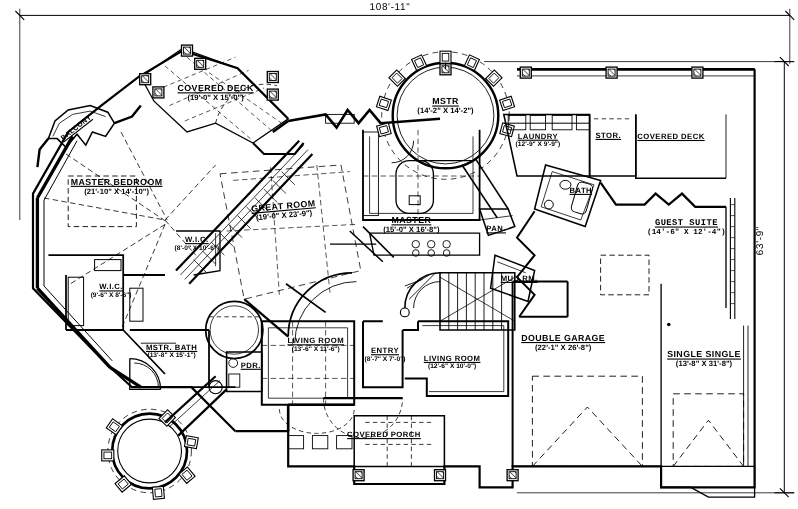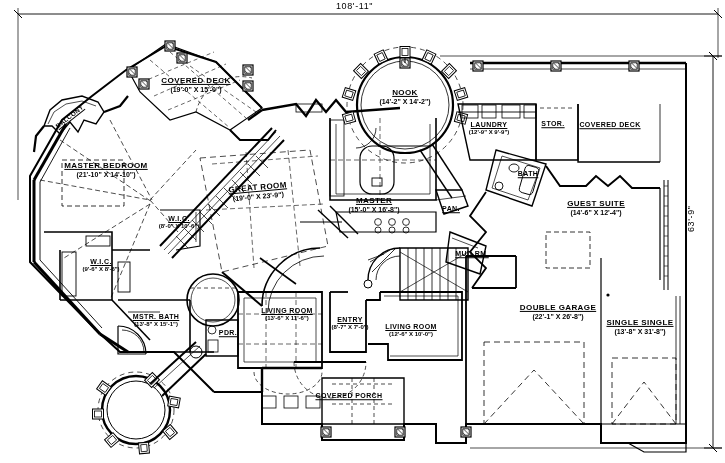--- a/index.html
+++ b/index.html
@@ -423,37 +423,37 @@
       </div>
       <div class="lbl " style="left: 106px; top: 170px; transform: translate(-50%, -50%) rotate(0deg);">
         <span class="rname">MASTER BEDROOM</span>
         <span class="rdim">(21'-10" X 14'-10")</span>
       </div>
       <div class="lbl " style="left: 258px; top: 192px; transform: translate(-50%, -50%) rotate(-5deg);">
         <span class="rname">GREAT ROOM</span>
         <span class="rdim">(19'-0" X 23'-9")</span>
       </div>
       <div class="lbl " style="left: 405px; top: 97px; transform: translate(-50%, -50%) rotate(0deg);">
-        <span class="rname">NOOK</span>
+        <span class="rname">MSTR</span>
         <span class="rdim">(14'-2" X 14'-2")</span>
       </div>
       <div class="lbl small" style="left: 489px; top: 128px; transform: translate(-50%, -50%) rotate(0deg);">
         <span class="rname">LAUNDRY</span>
         <span class="rdim">(12'-9" X 9'-9")</span>
       </div>
       <div class="lbl small" style="left: 553px; top: 124px; transform: translate(-50%, -50%) rotate(0deg);">
         <span class="rname">STOR.</span>
       </div>
       <div class="lbl small" style="left: 610px; top: 125px; transform: translate(-50%, -50%) rotate(0deg);">
         <span class="rname">COVERED DECK</span>
       </div>
       <div class="lbl small" style="left: 528px; top: 174px; transform: translate(-50%, -50%) rotate(0deg);">
         <span class="rname">BATH</span>
       </div>
-      <div class="lbl " style="left: 596px; top: 208px; transform: translate(-50%, -50%) rotate(0deg);">
+      <div class="lbl " style="left: 624px; top: 208px; transform: translate(-50%, -50%) rotate(0deg); font-family: Liberation Mono, monospace;">
         <span class="rname">GUEST SUITE</span>
         <span class="rdim">(14'-6" X 12'-4")</span>
       </div>
       <div class="lbl " style="left: 374px; top: 205px; transform: translate(-50%, -50%) rotate(0deg);">
         <span class="rname">MASTER</span>
         <span class="rdim">(15'-0" X 16'-8")</span>
       </div>
       <div class="lbl small" style="left: 451px; top: 209px; transform: translate(-50%, -50%) rotate(0deg);">
         <span class="rname">PAN.</span>
       </div>
@@ -483,21 +483,21 @@
         <span class="rname">ENTRY</span>
         <span class="rdim">(8'-7" X 7'-0")</span>
       </div>
       <div class="lbl small" style="left: 411px; top: 330px; transform: translate(-50%, -50%) rotate(0deg);">
         <span class="rname">LIVING ROOM</span>
         <span class="rdim">(12'-6" X 10'-0")</span>
       </div>
       <div class="lbl small" style="left: 349px; top: 396px; transform: translate(-50%, -50%) rotate(0deg);">
         <span class="rname">COVERED PORCH</span>
       </div>
-      <div class="lbl " style="left: 558px; top: 312px; transform: translate(-50%, -50%) rotate(0deg);">
+      <div class="lbl " style="left: 512px; top: 312px; transform: translate(-50%, -50%) rotate(0deg);">
         <span class="rname">DOUBLE GARAGE</span>
         <span class="rdim">(22'-1" X 26'-8")</span>
       </div>
       <div class="lbl " style="left: 640px; top: 327px; transform: translate(-50%, -50%) rotate(0deg);">
         <span class="rname">SINGLE SINGLE</span>
         <span class="rdim">(13'-8" X 31'-8")</span>
       </div>
     </div>
 
   <div class="dimtxt" style="left:336px;top:1px;">108'-11"</div>

